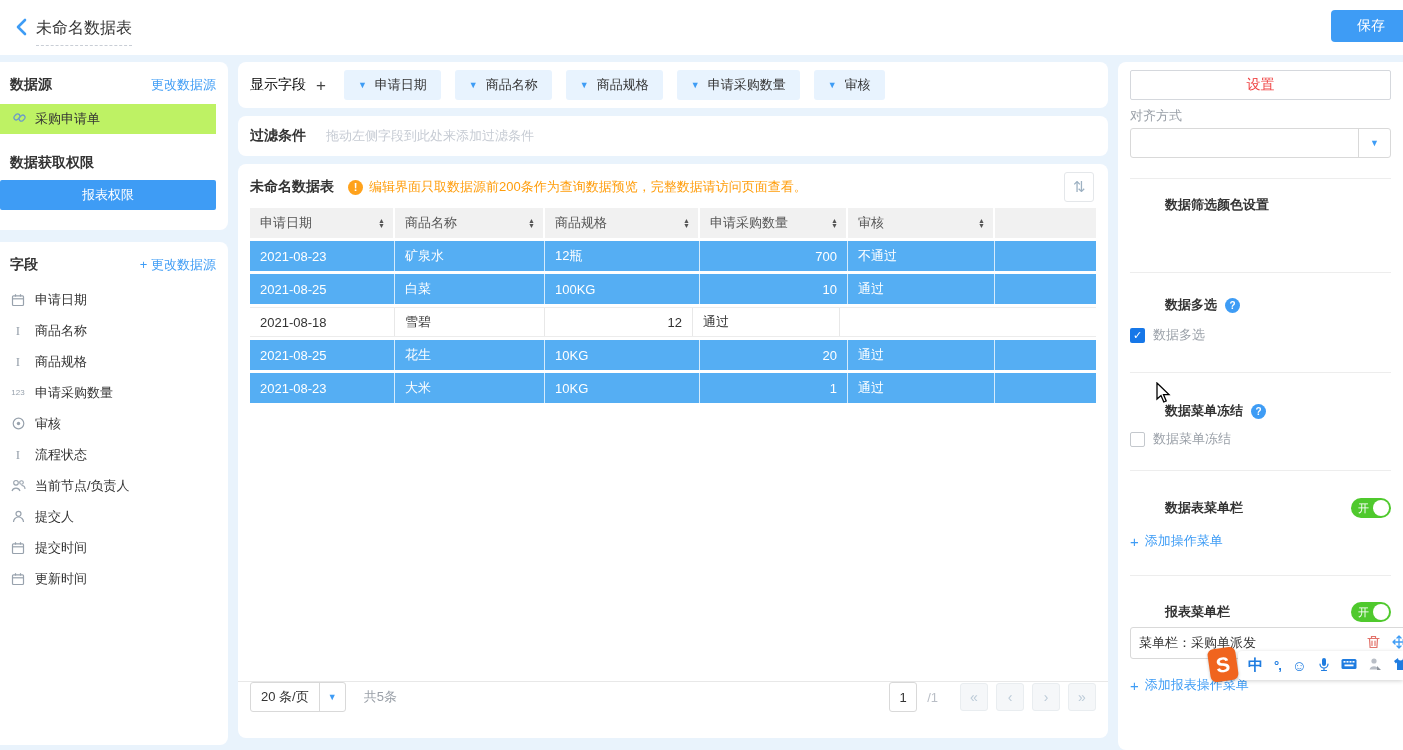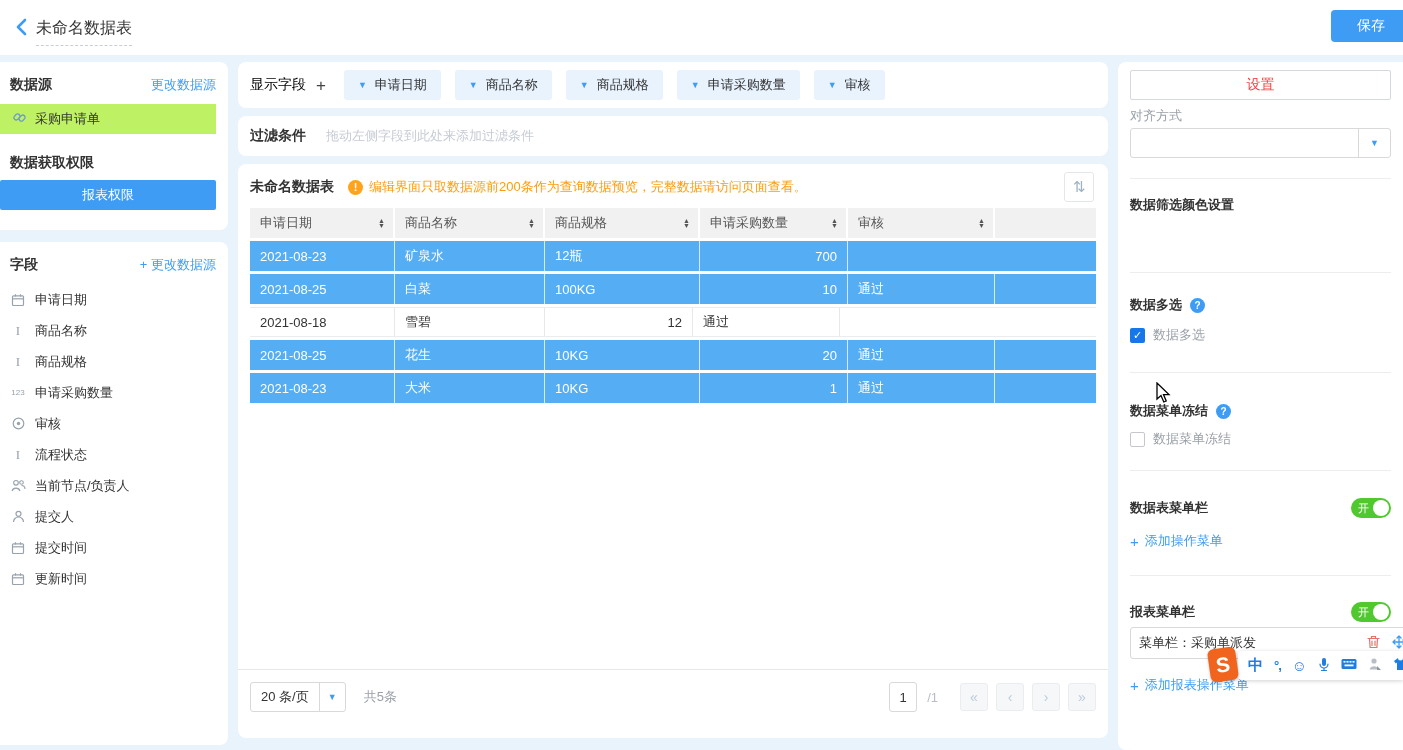--- a/index.html
+++ b/index.html
@@ -70,21 +70,21 @@
   .tr { display:flex; height:30px; margin-top:3px; }
   .tr.hl { background:#55aef3; color:#fff; }
   .tr.hl .td { border-right:1px solid rgba(255,255,255,.75); }
   .tr.plain { background:#fff; color:#333; border-top:1px solid #ececec; border-bottom:1px solid #ececec; }
   .tr.plain .td { border-right:1px solid #e8e8e8; }
   .td { display:flex; align-items:center; padding:0 10px; font-size:13px; }
   .td:last-child { border-right:none !important; }
   .td.num { justify-content:flex-end; }
 
   .pagination { position:absolute; left:0; right:0; bottom:26px; border-top:1px solid #e8e8e8;
-    padding:12px 12px 0; display:flex; align-items:center; }
+    padding:0 12px 0; display:flex; align-items:center; }
   .psize { display:flex; height:30px; border:1px solid #d9d9d9; border-radius:3px; overflow:hidden; cursor:pointer; }
   .psize-val { display:flex; align-items:center; padding:0 10px; font-size:13px; color:#333; }
   .psize-caret { width:26px; display:flex; align-items:center; justify-content:center;
     border-left:1px solid #d9d9d9; }
   .ptotal { color:#9aa0a8; margin-left:18px; font-size:13px; }
   .pright { margin-left:auto; display:flex; align-items:center; gap:8px; }
   .pcur { width:28px; height:30px; border:1px solid #d9d9d9; border-radius:3px; display:flex;
     align-items:center; justify-content:center; color:#333; }
   .ptp { color:#b9bec6; margin:0 14px 0 2px; }
   .pbtn { width:28px; height:28px; background:#f5f7f9; border:1px solid #e9edf0; border-radius:3px;
@@ -93,21 +93,21 @@
   
   .right-panel { left:1118px; top:62px; width:285px; height:688px; border-radius:8px 0 0 8px; }
   .abs { position:absolute; left:12px; right:12px; }
   .settings-box { top:8px; height:30px; border:1px solid #d5d8dd; border-radius:2px;
     display:flex; align-items:center; justify-content:center; font-size:14px; color:#ef4444; }
   .gray-label { color:#9aa0a8; font-size:13px; }
   .sel { height:30px; border:1px solid #d9d9d9; border-radius:3px; background:#fff; display:flex; cursor:pointer; }
   .sel-val { flex:1; }
   .sel-caret { width:32px; border-left:1px solid #d9d9d9; display:flex; align-items:center; justify-content:center; }
   .divider { height:1px; background:#ededed; }
-  .sec-title { font-weight:bold; font-size:13px; color:#333; display:flex; align-items:center; gap:8px; }
+  .sec-title { font-weight:bold; font-size:13px; color:#333; display:flex; align-items:center; gap:8px;margin-left:35px; }
   .btn-blue { height:30px; background:#3e9cf5; color:#fff; border:none; border-radius:3px;
     font-size:13px; cursor:pointer; width:100%; }
   .help { width:15px; height:15px; border-radius:50%; background:#3e9cf5; color:#fff; font-size:10px;
     display:inline-flex; align-items:center; justify-content:center; cursor:pointer; }
   .cb-row { display:flex; align-items:center; gap:8px; color:#9aa0a8; font-size:13px; }
   .cb { width:15px; height:15px; border-radius:2px; display:inline-flex; align-items:center;
     justify-content:center; cursor:pointer; }
   .cb.checked { background:#1677e8; color:#fff; font-size:11px; }
   .cb.un { background:#fff; border:1px solid #c4c8cd; }
   .toggle { width:40px; height:20px; border-radius:10px; background:#4fc92d; position:relative;
@@ -340,20 +340,21 @@
           </span>
         </div>
         <div class="th" style="flex: 1 1 0%;"></div>
       </div>
     <div id="tbody">
         <div class="tr hl">
           <div class="td" style="width: 145px;">2021-08-23</div>
           <div class="td" style="width: 150px;">矿泉水</div>
           <div class="td" style="width: 155px;">12瓶</div>
           <div class="td num" style="width: 148px;">700</div>
+          <div class="td" style="width: 147px;">不通过</div>
           <div class="td" style="flex: 1 1 0%;"></div>
         </div>
         <div class="tr hl">
           <div class="td" style="width: 145px;">2021-08-25</div>
           <div class="td" style="width: 150px;">白菜</div>
           <div class="td" style="width: 155px;">100KG</div>
           <div class="td num" style="width: 148px;">10</div>
           <div class="td" style="width: 147px;">通过</div>
           <div class="td" style="flex: 1 1 0%;"></div>
         </div>

